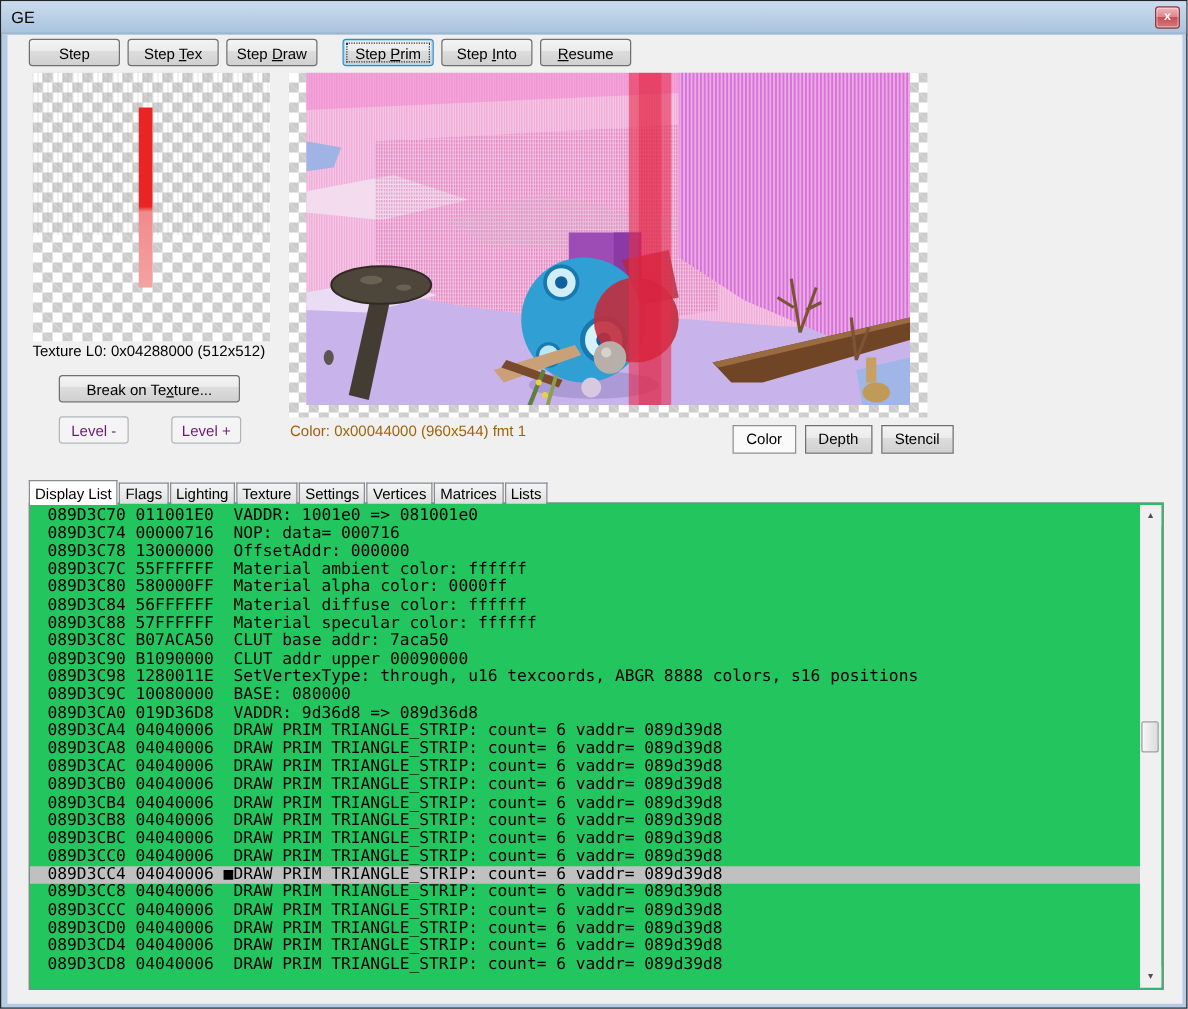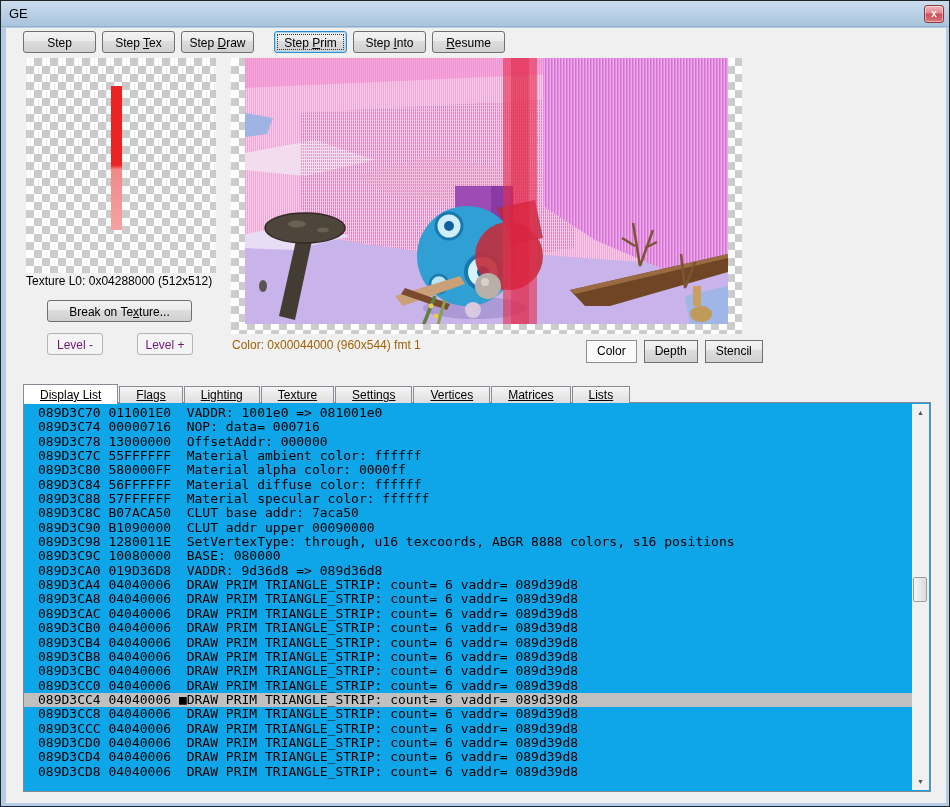--- a/index.html
+++ b/index.html
@@ -75,27 +75,27 @@
     background:linear-gradient(#f3f3f3 0%,#ebebeb 45%,#dddddd 45%,#d0d0d0 100%);
     font-size:12px;cursor:default;
   }
   .fbbtn.active{background:#fafafa;border-color:#8f8f8f;}
   
   .tabctl{position:absolute;left:17px;top:355px;width:908px;height:409px;}
   .tabbar{display:flex;align-items:flex-end;height:20px;position:relative;z-index:2;}
   .tab{
     border:1px solid #898c95;border-bottom:none;
     background:linear-gradient(#f5f5f5,#dedede);
-    padding:0 16px;font-size:12px;height:17px;line-height:17px;
-    margin-right:1px;cursor:default;text-decoration:underline;
+    padding:0 4px;font-size:12px;height:17px;line-height:17px;
+    margin-right:1px;cursor:default;
   }
   .tab.active{background:#fff;height:20px;line-height:20px;margin-bottom:-1px;}
   .listbox{
     position:absolute;left:0;top:19px;right:0;bottom:0;
-    border:1px solid #828790;background:#0ea5e9;overflow:hidden;
+    border:1px solid #828790;background:#22c55e;overflow:hidden;
   }
   .rows{position:absolute;left:0;top:1px;right:18px;bottom:1px;overflow:hidden;padding-top:2px;}
   .dl-row{
     height:14.35px;line-height:14.35px;white-space:pre;
     font-family:"DejaVu Sans Mono",monospace;font-size:13px;color:#000;
     padding-left:14px;
   }
   .dl-row.current{background:#c0c0c0;}
   
   .vscroll{position:absolute;top:1px;right:1px;bottom:1px;width:17px;background:#f0f0f0;}

